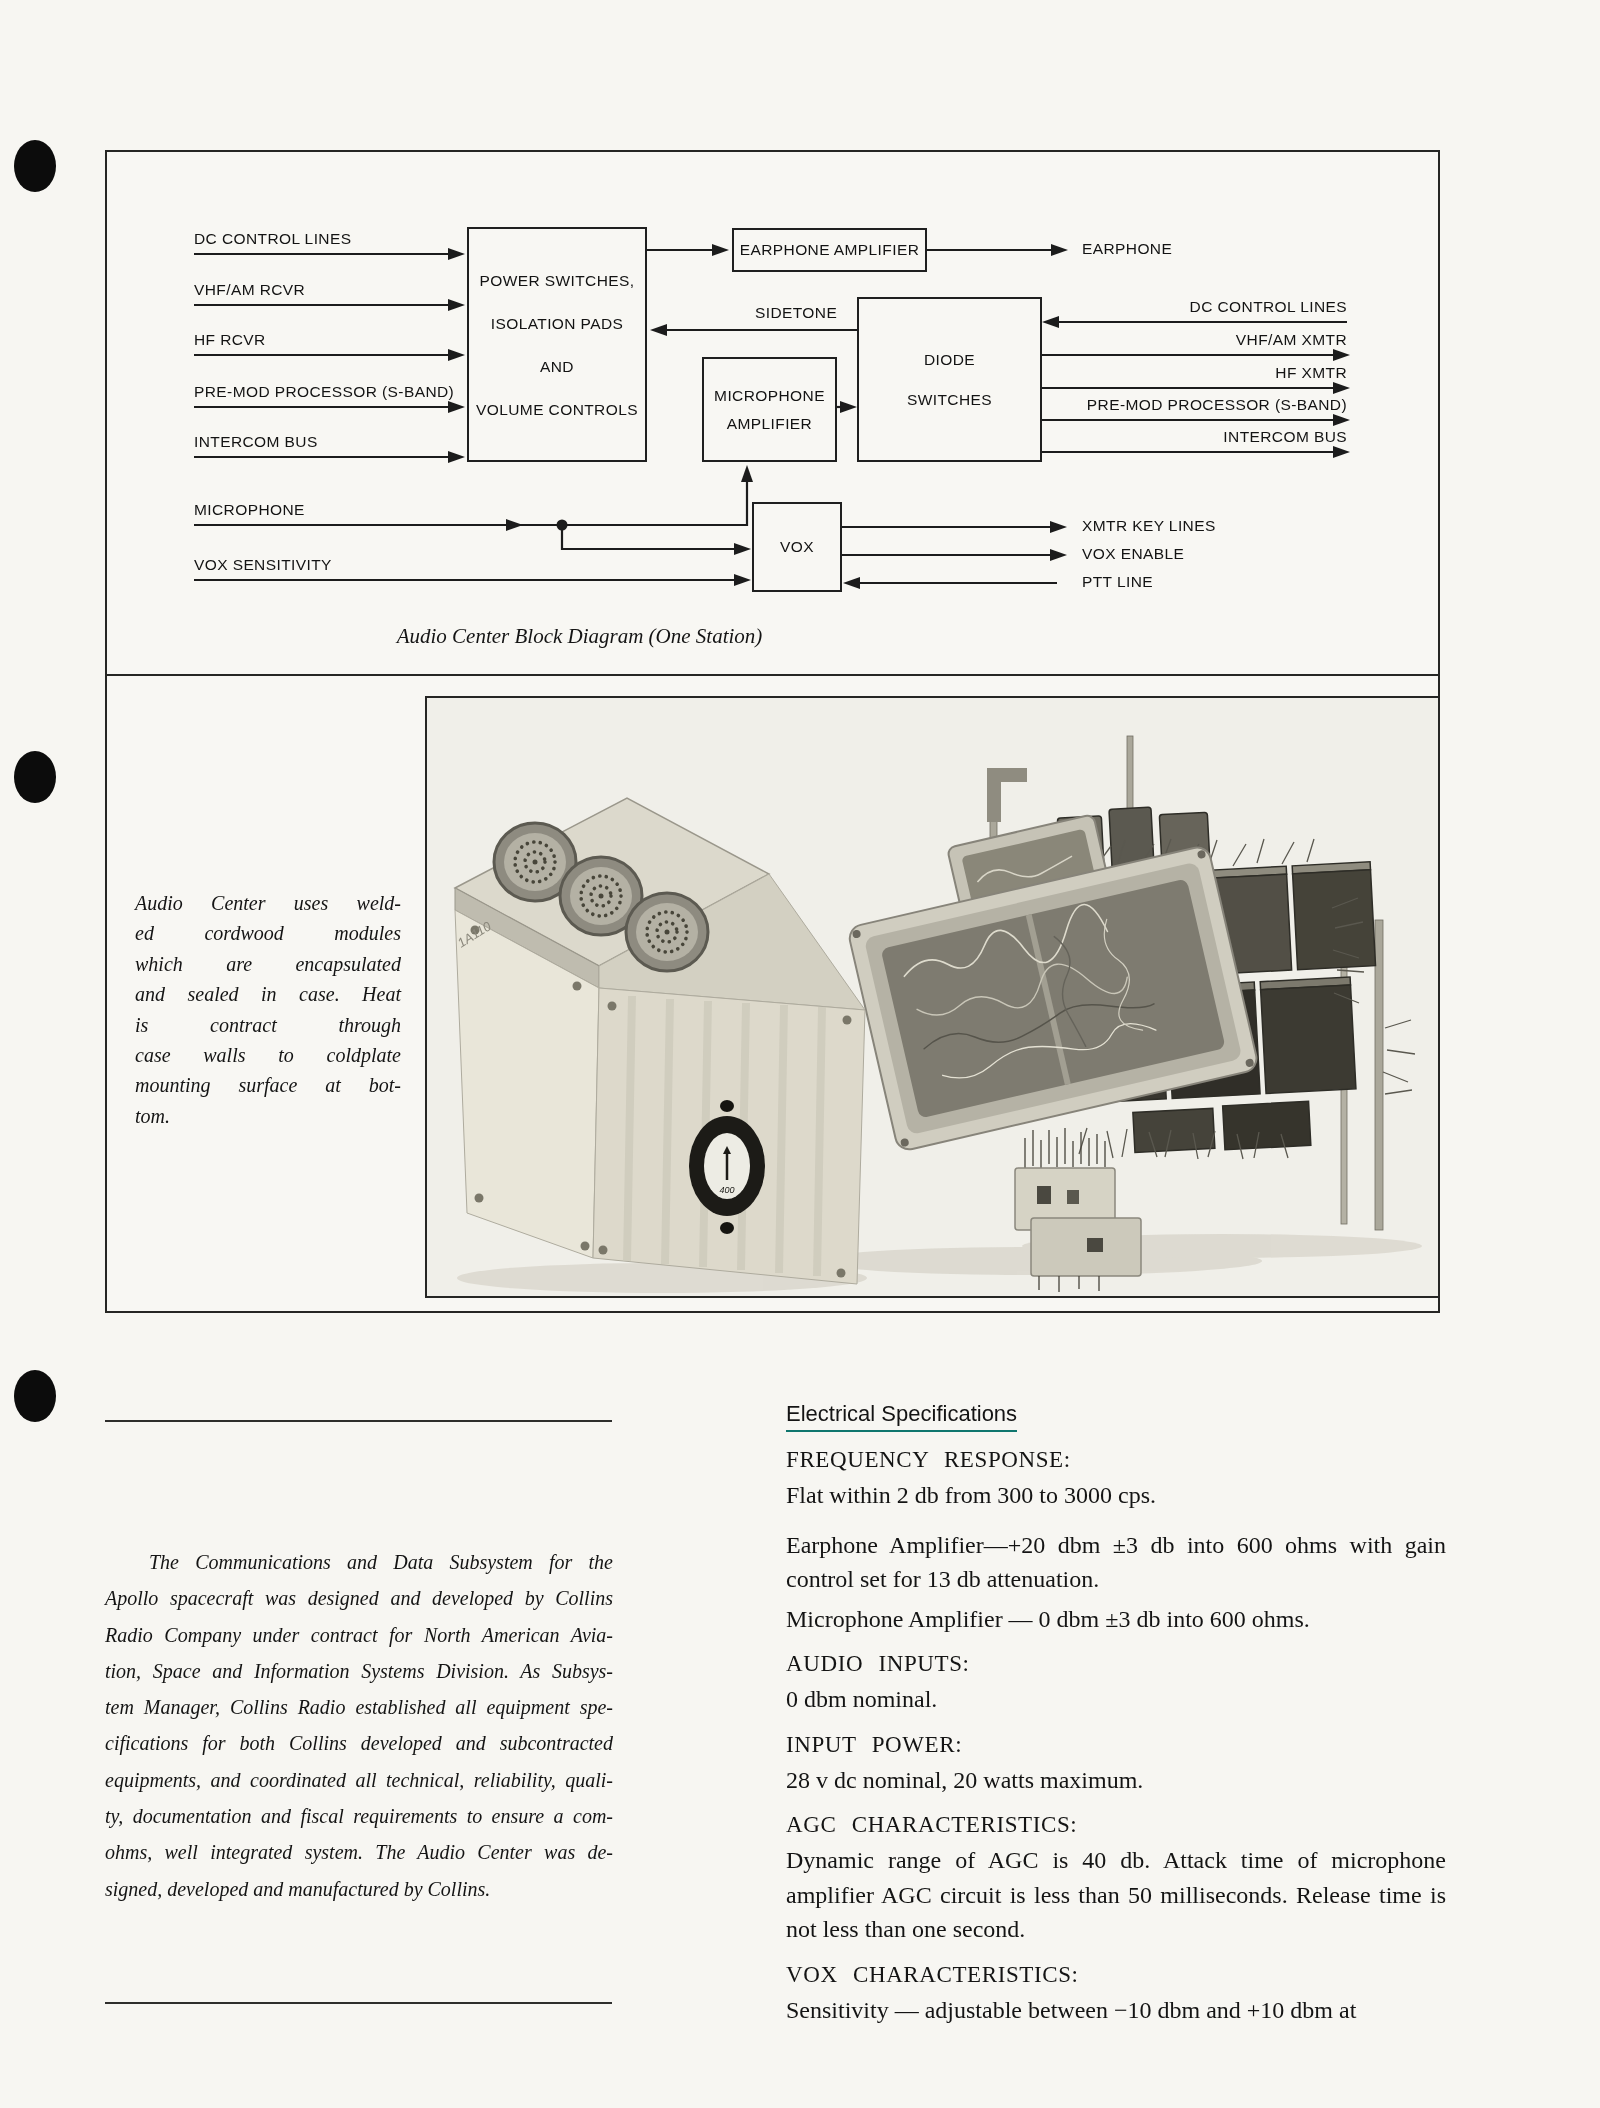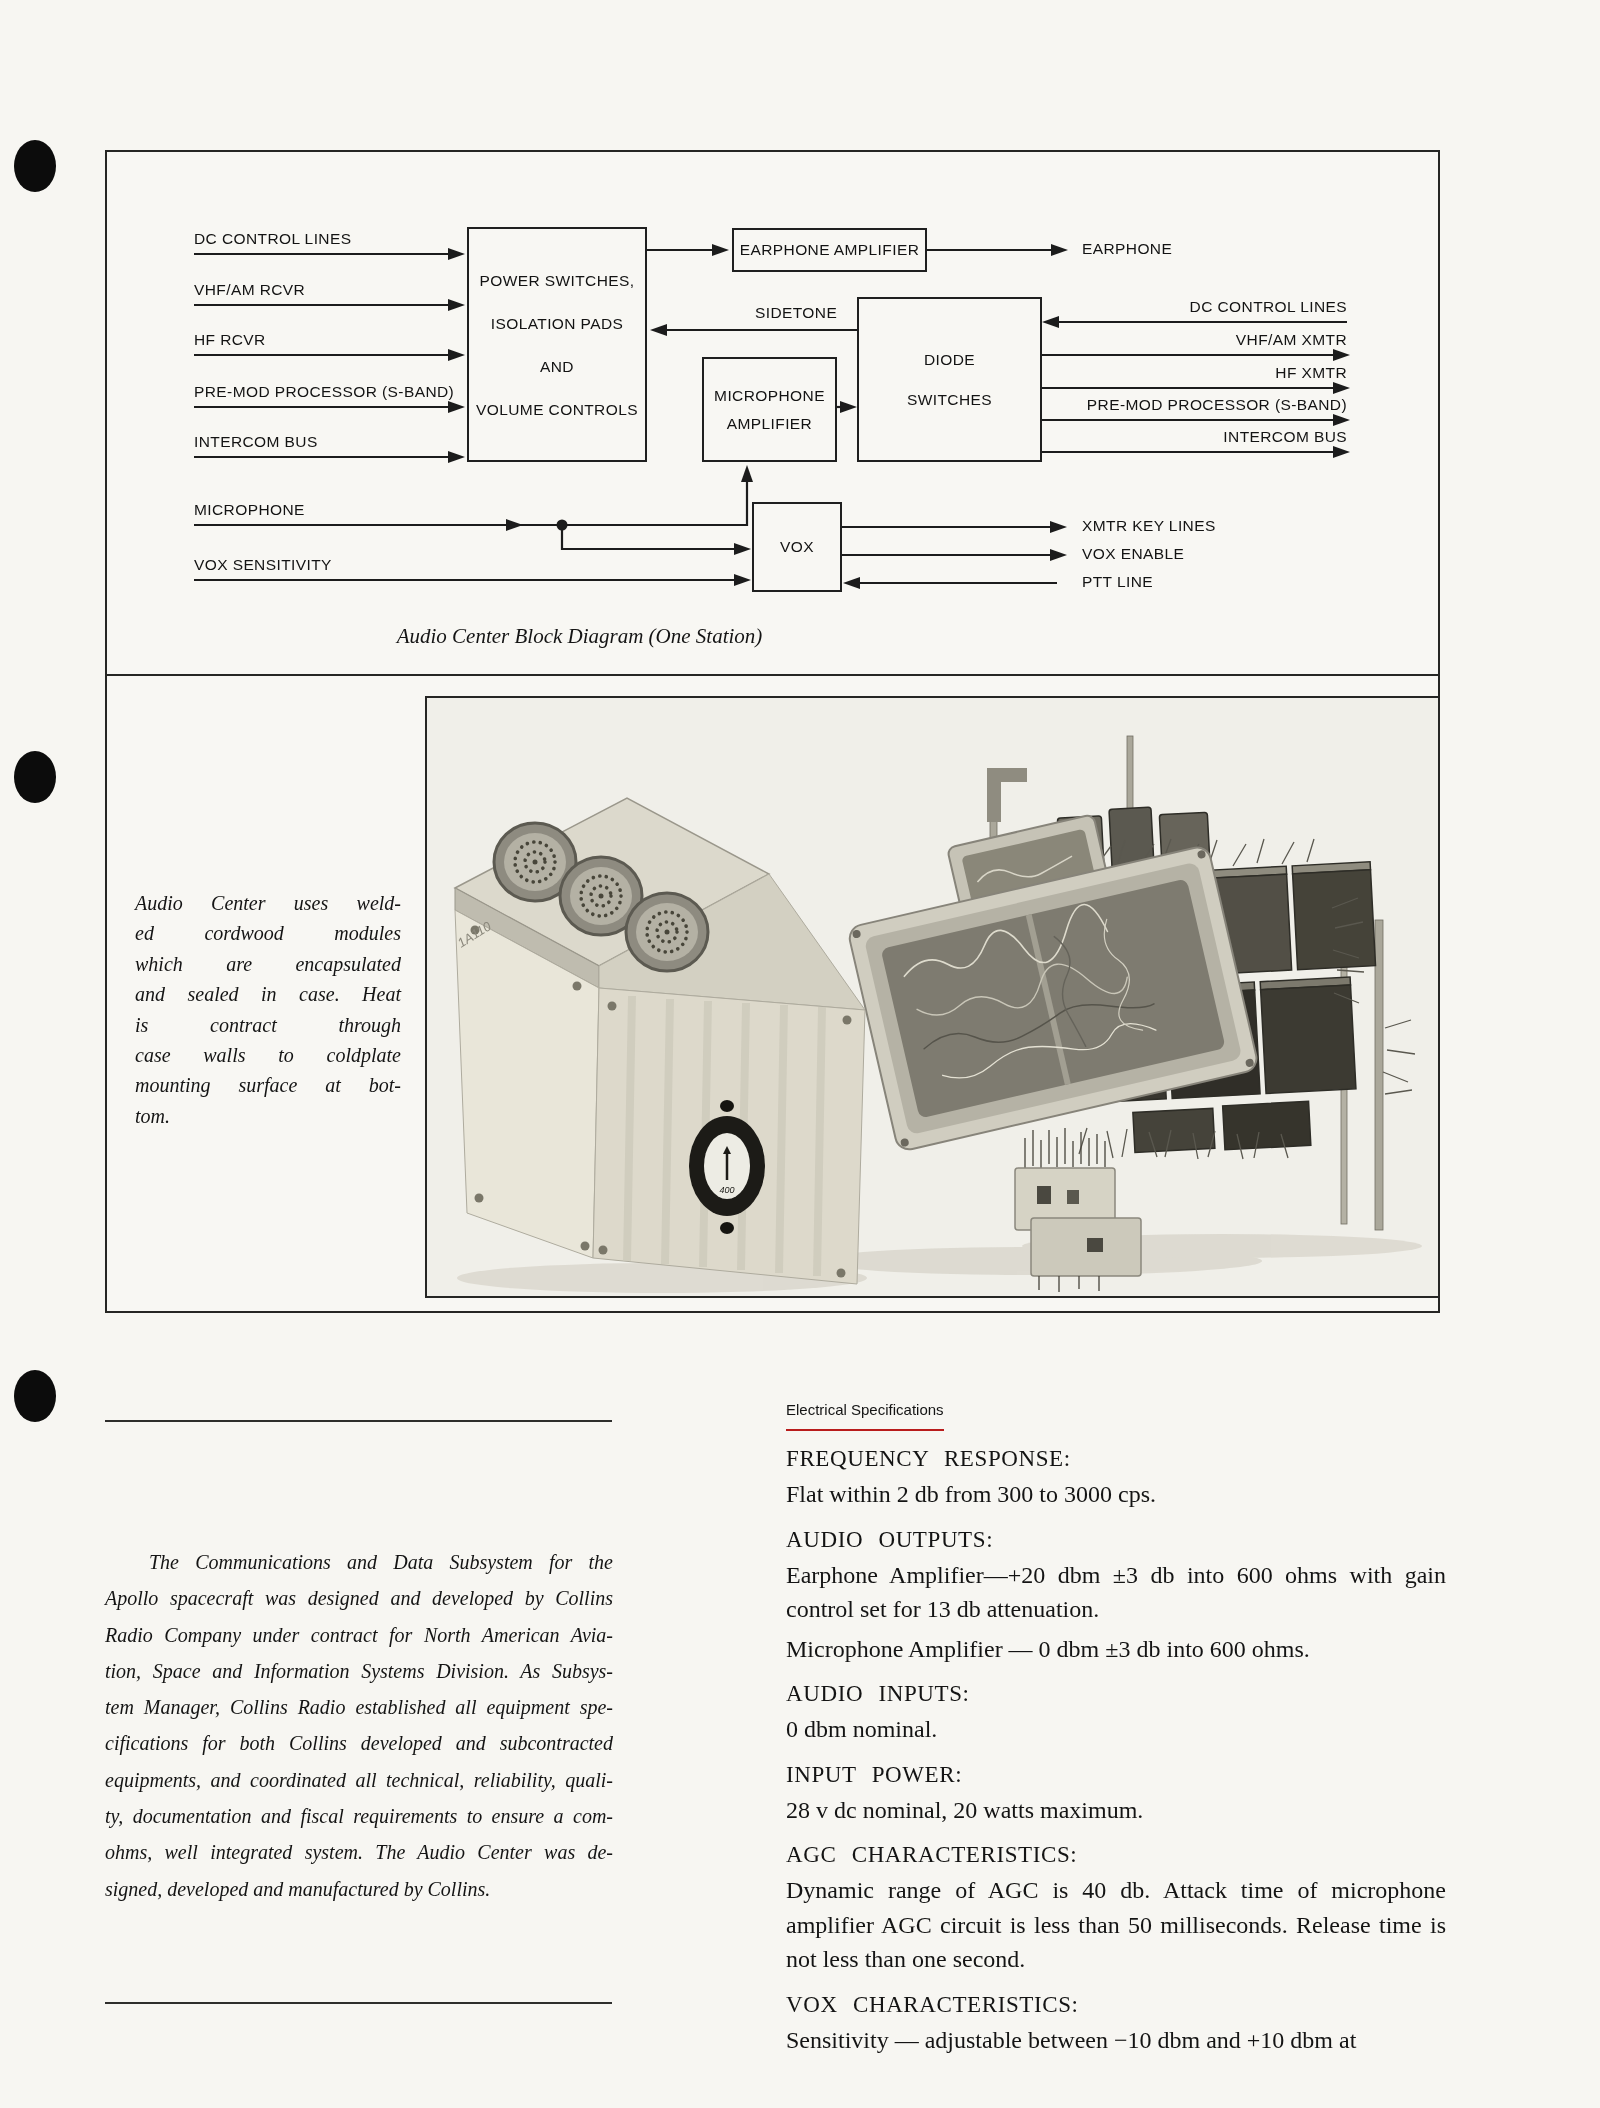--- a/index.html
+++ b/index.html
@@ -34,22 +34,22 @@
   
   .rule{position:absolute;left:105px;width:507px;height:2px;background:#2e2e2c;}
   .intro{position:absolute;left:105px;top:1544px;width:508px;
          font-family:"Liberation Serif",serif;font-style:italic;font-size:20px;line-height:36.3px;color:#141414;}
   .jl{text-align:justify;text-align-last:justify;}
   .jend{text-align:justify;text-align-last:left;}
   .indent{text-indent:44px;}
 
   .specs{position:absolute;left:786px;top:1392px;width:742px;color:#141414;}
   .specs-title{font-family:"Liberation Sans",sans-serif;font-size:27px;letter-spacing:.2px;color:#1a1a1a;}
-  .specs-sub{display:inline-block;font-family:"Liberation Sans",sans-serif;font-size:15px;margin-top:9px;
-             border-bottom:2px solid #b91c1c;padding-bottom:11px;}
+  .specs-sub{display:inline-block;font-family:"Liberation Sans",sans-serif;font-size:22px;margin-top:9px;
+             border-bottom:2px solid #0f766e;padding-bottom:3px;}
   .spec-item{margin-top:15px;}
   .spec-h{font-family:"Liberation Serif",serif;font-size:23px;letter-spacing:.6px;word-spacing:9px;}
   .spec-b{font-family:"Liberation Serif",serif;font-size:24px;line-height:34.5px;width:660px;text-align:justify;margin-top:5px;}
 </style>
 </head>
 <body>
 
 <div class="page">
 
   <div class="punch" style="top:140px"></div>
@@ -322,21 +322,20 @@
   <div class="rule" style="top:2002px"></div>
 
   <div class="specs">
     <div class="specs-sub">Electrical Specifications</div>
 
     <div class="spec-item">
       <div class="spec-h">FREQUENCY RESPONSE:</div>
       <div class="spec-b">Flat within 2 db from 300 to 3000 cps.</div>
     </div>
     <div class="spec-item">
-      <div class="spec-h">AUDIO OUTPUTS:</div>
       <div class="spec-b">Earphone Amplifier—+20 dbm ±3 db into 600 ohms with gain control set for 13 db attenuation.</div>
       <div class="spec-b">Microphone Amplifier — 0 dbm ±3 db into 600 ohms.</div>
     </div>
     <div class="spec-item">
       <div class="spec-h">AUDIO INPUTS:</div>
       <div class="spec-b">0 dbm nominal.</div>
     </div>
     <div class="spec-item">
       <div class="spec-h">INPUT POWER:</div>
       <div class="spec-b">28 v dc nominal, 20 watts maximum.</div>

